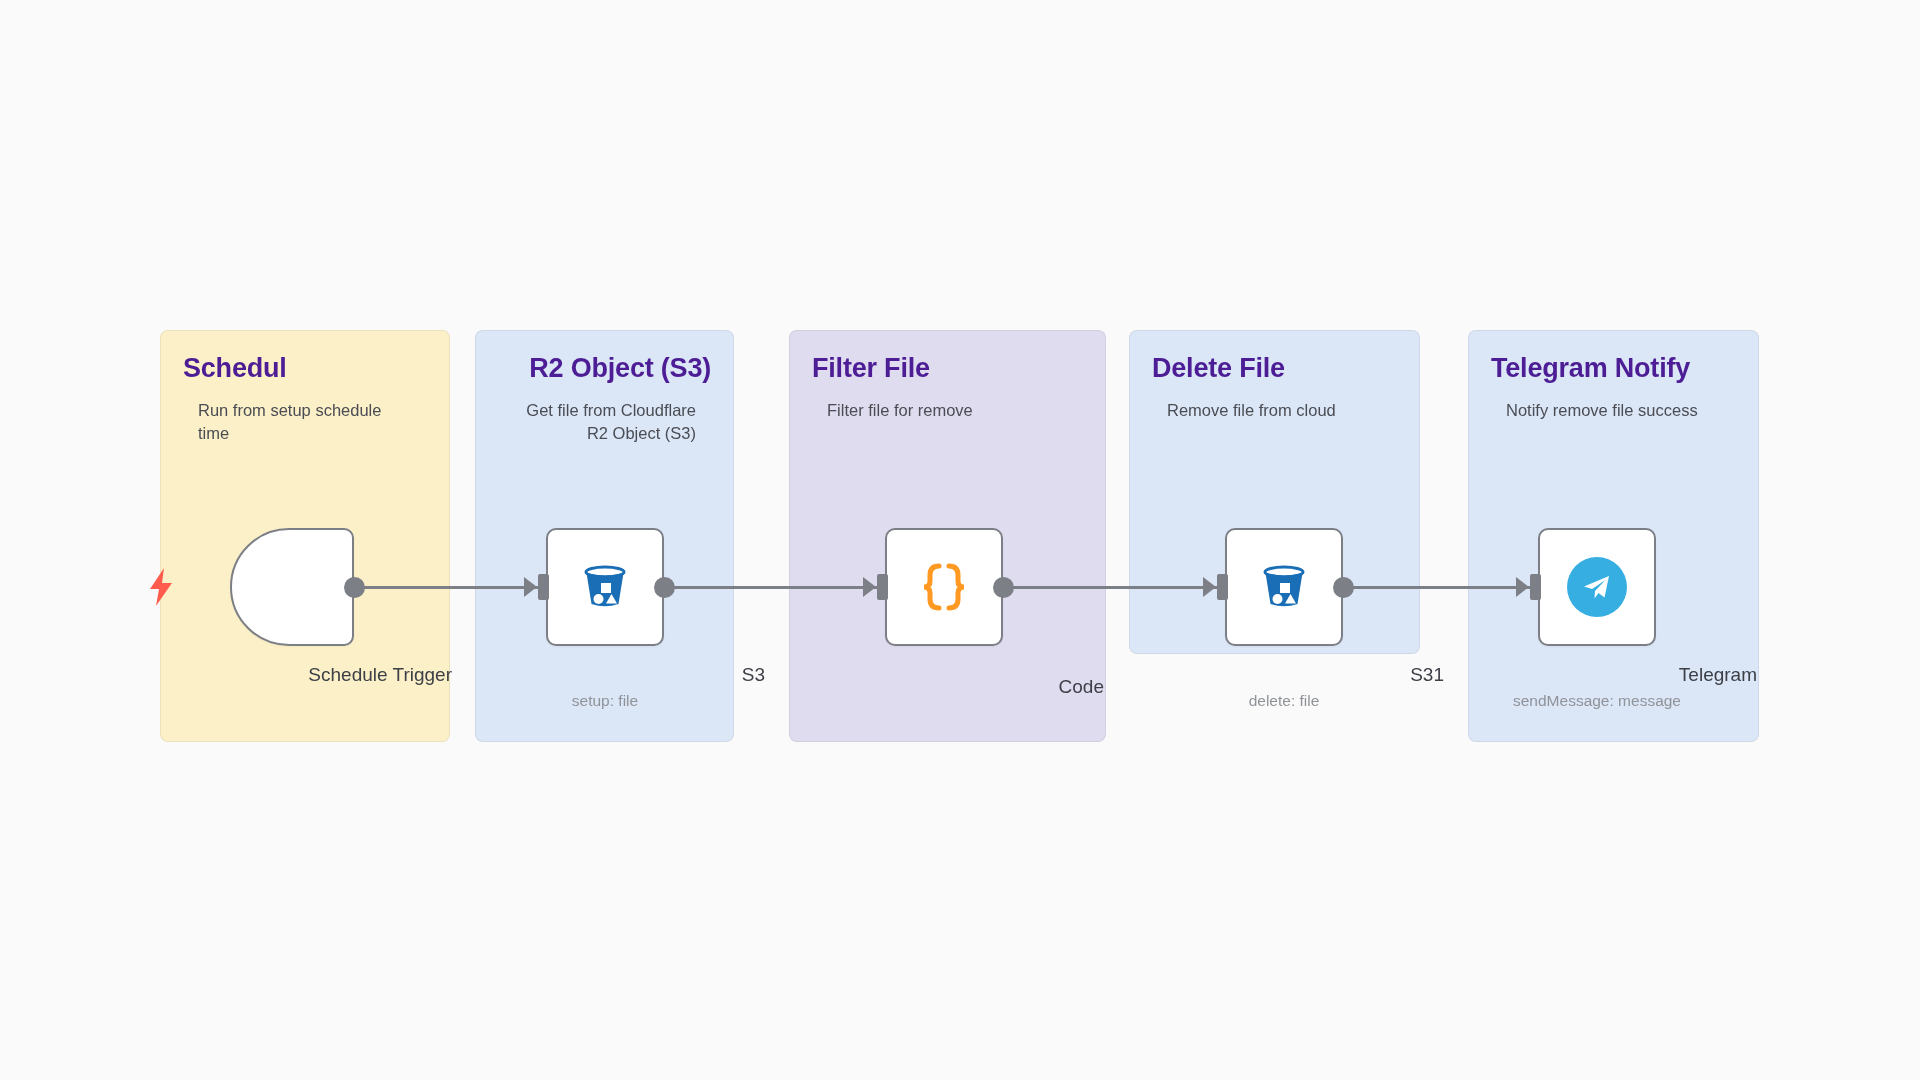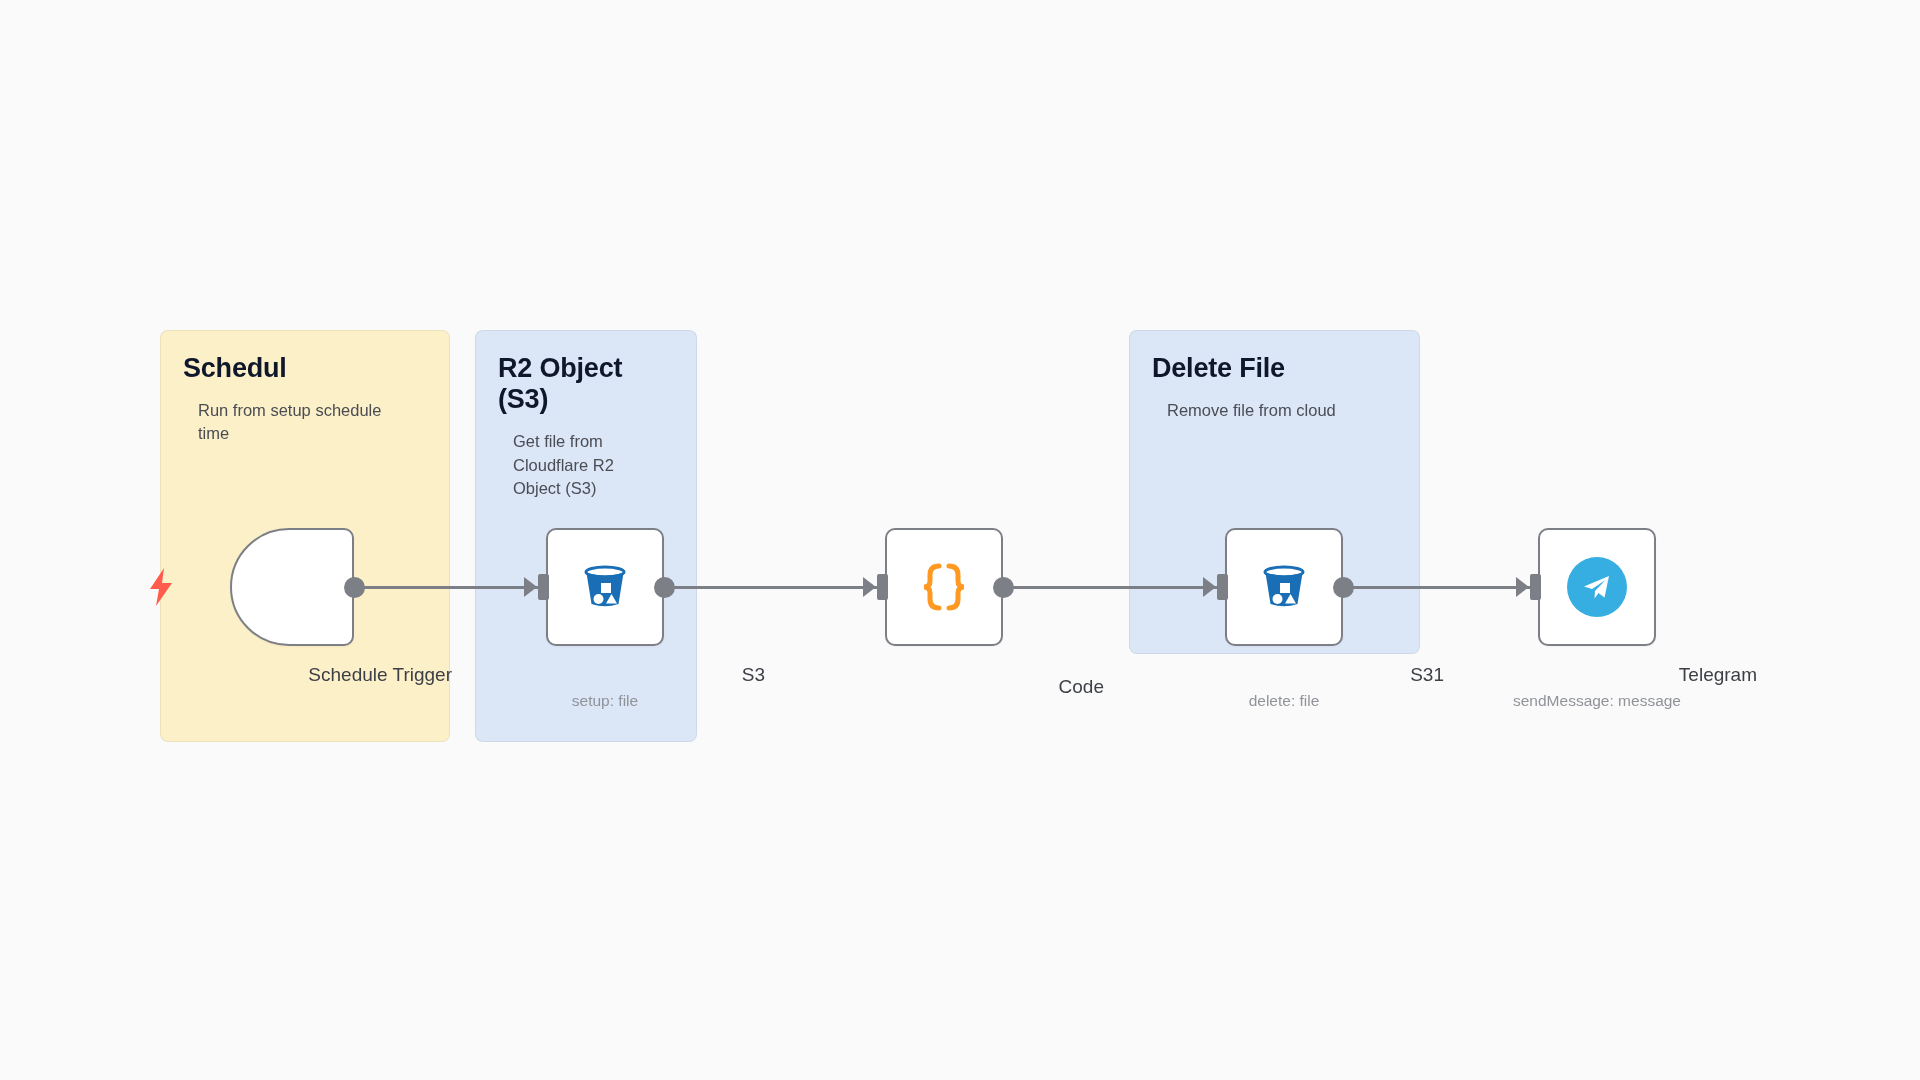--- a/index.html
+++ b/index.html
@@ -24,21 +24,21 @@
     position: absolute;
     border-radius: 8px;
     box-sizing: border-box;
     border: 1px solid rgba(0,0,0,0.06);
     padding: 22px 22px 0 22px;
     overflow: hidden;
   }
   .sticky-title {
     font-size: 27px;
     font-weight: bold;
-    color: #0f172a;
+    color: #4c1d95;
     line-height: 1.15;
     margin: 0 0 14px 0;
     letter-spacing: -0.2px;
   }
   .sticky-text {
     font-size: 16.5px;
     color: #4b4d54;
     line-height: 1.42;
     margin: 15px;
   }
@@ -154,31 +154,39 @@
 </head>
 <body>
 
 <div id="canvas">
 
   <div class="sticky" id="sticky-0" style="left: 160px; top: 330px; width: 290px; height: 412px; background: rgb(252, 240, 200);">
     <p class="sticky-title">Schedul</p>
     <p class="sticky-text">Run from setup schedule time</p>
   </div>
 
-  <div class="sticky" id="sticky-1" style="left: 475px; top: 330px; width: 222px; height: 412px; background: rgb(219, 230, 247);">
+  <div class="sticky" id="sticky-1" style="left: 475px; top: 330px; width: 259px; height: 412px; background: rgb(219, 230, 247); text-align: right;">
     <p class="sticky-title">R2 Object (S3)</p>
     <p class="sticky-text">Get file from Cloudflare R2 Object (S3)</p>
   </div>
 
+  <div class="sticky" id="sticky-2" style="left: 789px; top: 330px; width: 317px; height: 412px; background: rgb(223, 220, 240);">
+    <p class="sticky-title">Filter File</p>
+    <p class="sticky-text">Filter file for remove</p>
+  </div>
 
   <div class="sticky" id="sticky-3" style="left: 1129px; top: 330px; width: 291px; height: 324px; background: rgb(219, 230, 247);">
     <p class="sticky-title">Delete File</p>
     <p class="sticky-text">Remove file from cloud</p>
   </div>
 
+  <div class="sticky" id="sticky-4" style="left: 1468px; top: 330px; width: 291px; height: 412px; background: rgb(219, 230, 247);">
+    <p class="sticky-title">Telegram Notify</p>
+    <p class="sticky-text">Notify remove file success</p>
+  </div>
 
   <div id="connections-layer">
       <div class="conn-line" style="left: 354px; top: 585.5px; width: 192px;"></div>
       <div class="out-dot" style="left: 344px; top: 576.5px;"></div>
       <div class="in-arrow" style="left: 524px; top: 577px;"></div>
       <div class="in-port" style="left: 538px; top: 574px;"></div>
       <div class="conn-line" style="left: 664px; top: 585.5px; width: 221px;"></div>
       <div class="out-dot" style="left: 654px; top: 576.5px;"></div>
       <div class="in-arrow" style="left: 863px; top: 577px;"></div>
       <div class="in-port" style="left: 877px; top: 574px;"></div>

